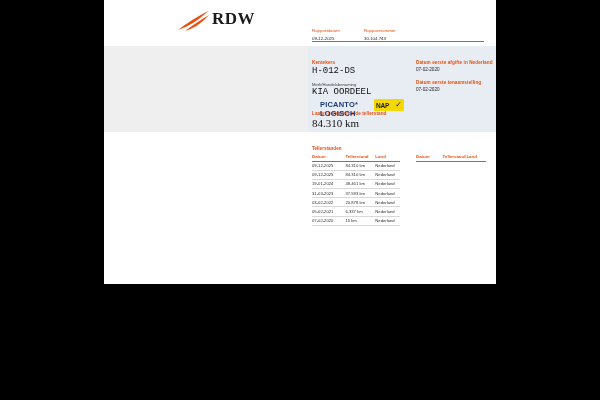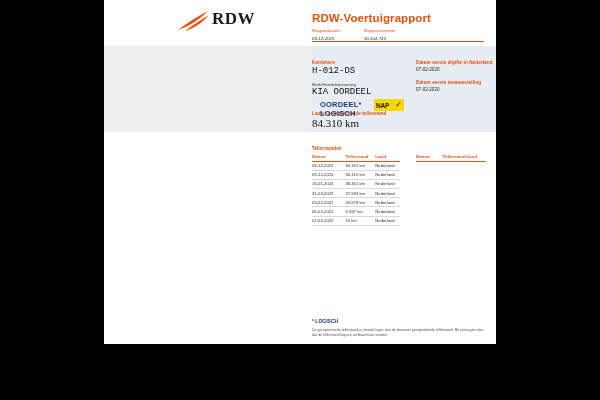--- a/index.html
+++ b/index.html
@@ -10,21 +10,21 @@
     height: 400px;
     overflow: hidden;
     font-family: "Liberation Sans", sans-serif;
   }
 
   #page {
     position: absolute;
     left: 104px;
     top: 0px;
     width: 392px;
-    height: 344px;
+    height: 284px;
     background: #ffffff;
     overflow: hidden;
   }
 
   
   .header {
     position: absolute;
     left: 0; top: 0;
     width: 392px;
     height: 46px;
@@ -252,21 +252,20 @@
 <div id="page">
 
   <div class="header">
     <div class="logo-swoosh">
       <svg width="34" height="22" viewBox="0 0 34 22">
         <path d="M2 20 C10 14 20 7 32 1 C24 9 14 16 2 20 Z" fill="#E8500F"></path>
         <path d="M9 21 C16 16 24 10 33 5 C27 12 19 18 9 21 Z" fill="#E8500F"></path>
       </svg>
     </div>
     <div class="rdw-word">RDW</div>
-    <div class="report-title">RDW-Voertuigrapport</div>
 
     <div class="rapport-meta">
       <div class="labels">
         <span>Rapportdatum</span>
         <span>Rapportnummer</span>
       </div>
       <div class="values">
         <span>09-12-2025</span>
         <span>30.104.743</span>
       </div>
@@ -284,21 +283,21 @@
 
   <div class="sec-label" style="left:208px; top:111px;">Laatst geregistreerde tellerstand</div>
   <div class="big-val" style="left:208px; top:117px;">84.310 km</div>
 
   <div class="sec-label" style="left:312px; top:60px;">Datum eerste afgifte in Nederland</div>
   <div class="small-val" style="left:312px; top:67px;">07-02-2020</div>
   <div class="sec-label" style="left:312px; top:80px;">Datum eerste tenaamstelling</div>
   <div class="small-val" style="left:312px; top:87px;">07-02-2020</div>
 
   <div class="logisch-oordeel">
-    <div>OORDEEL*</div>
+    <div>PICANTO*</div>
     <div>LOGISCH</div>
   </div>
 
   <div class="nap-badge">
     <span class="nap-text">NAP</span>
     <span class="nap-check">✓</span>
   </div>
 
   <div class="table-block" style="left:208px; top:146px; width:88px;">
     <div class="tbl-title">Tellerstanden</div>

